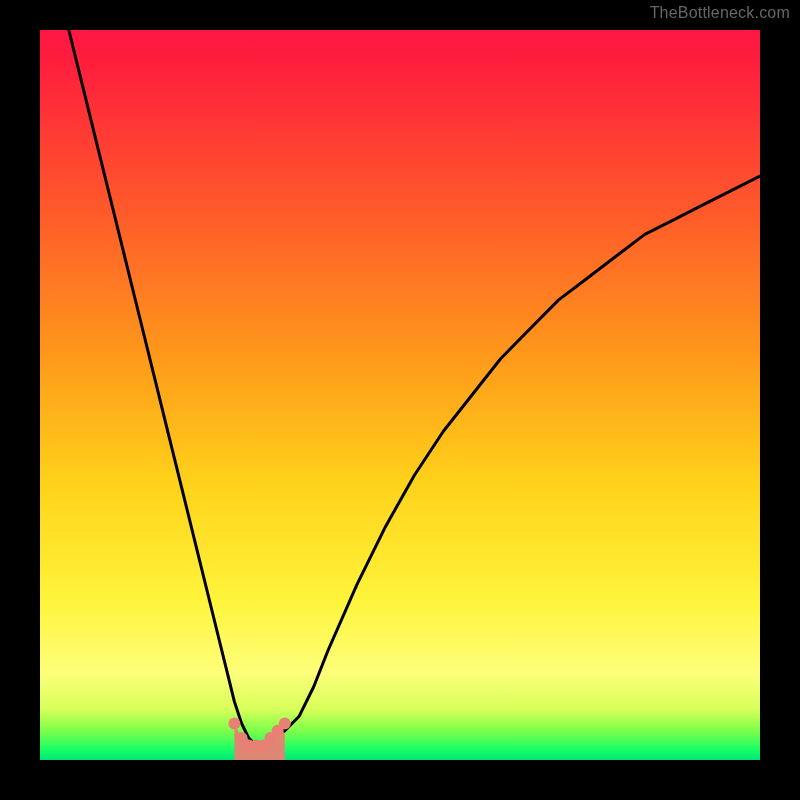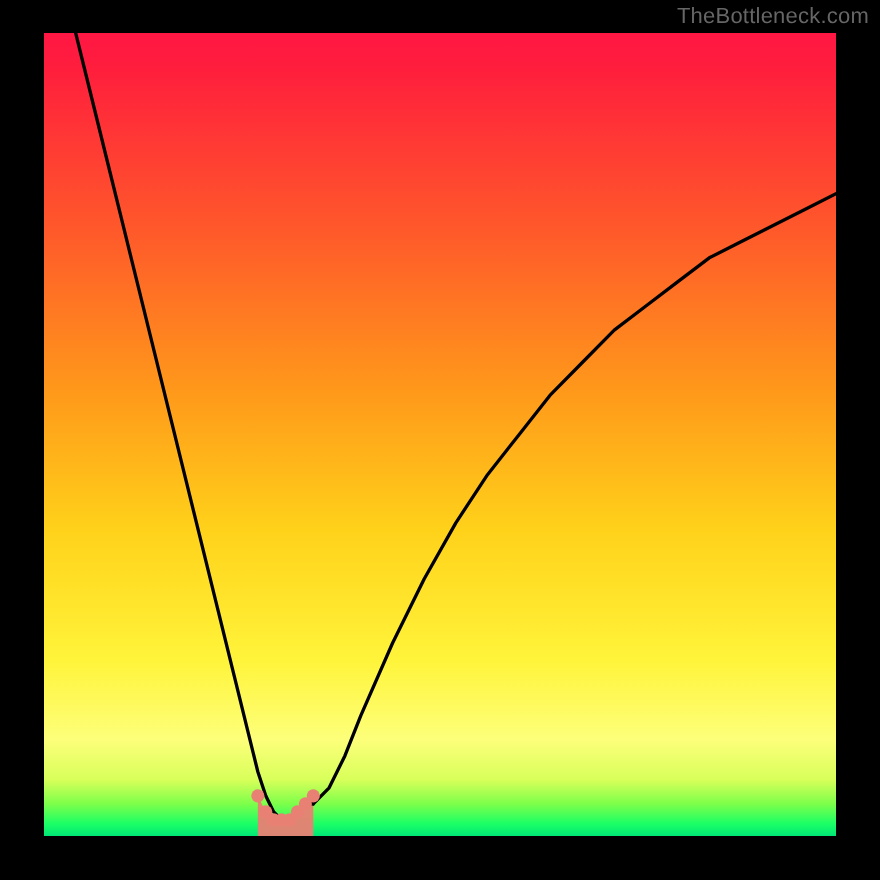--- a/index.html
+++ b/index.html
@@ -15,21 +15,21 @@
     position: relative;
     width: 800px;
     height: 800px;
     background: #000;
   }
   .watermark {
     position: absolute;
     top: 4px;
     right: 10px;
     color: #666;
-    font-size: 20px;
+    font-size: 16px;
     font-weight: 400;
     letter-spacing: 0.2px;
     z-index: 20;
   }
   .plot-area {
     position: absolute;
     left: 40px;
     top: 30px;
     width: 720px;
     height: 730px;

